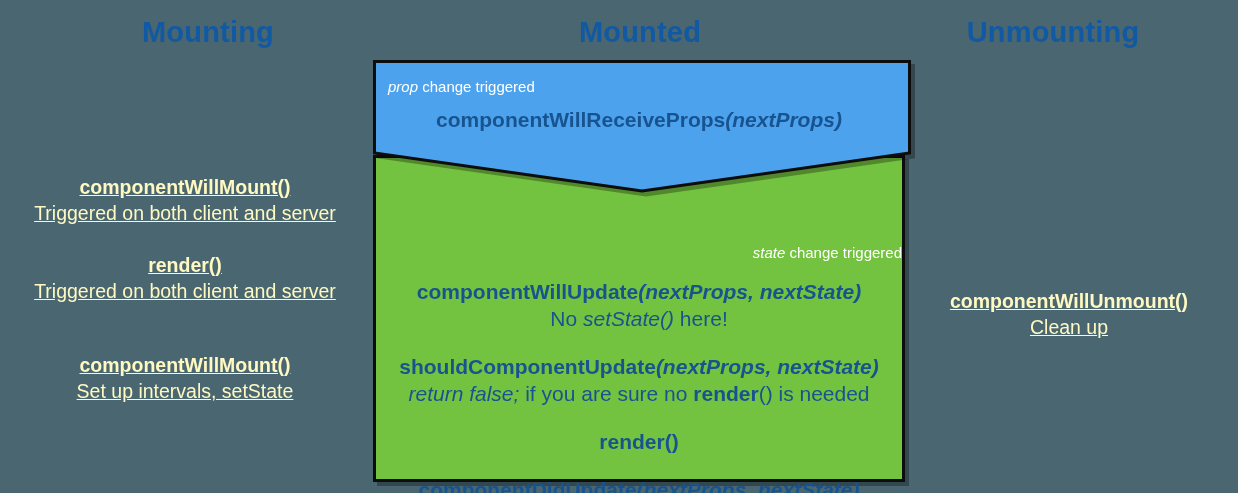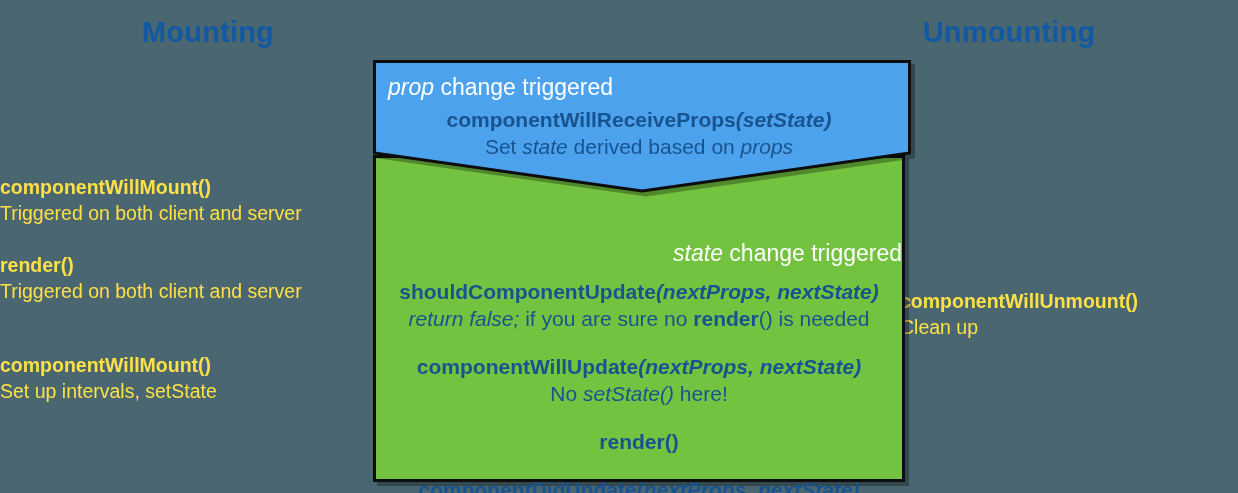--- a/index.html
+++ b/index.html
@@ -27,29 +27,30 @@
     position: absolute;
     font-size: 29px;
     font-weight: bold;
     color: #1159a3;
     text-align: center;
     letter-spacing: 0.2px;
     white-space: nowrap;
   }
   #heading-mounting   { left: 0px;   top: 16px; width: 416px; }
   #heading-mounted    { left: 411px; top: 16px; width: 458px; }
-  #heading-unmounting { left: 824px; top: 16px; width: 370px; }
+  #heading-unmounting { left: 868px; top: 16px; width: 370px; }
 
   
   .side-col {
     position: absolute;
-    text-align: left;
-    color: #fde047;
+    text-align: center;
+    color: #fef9c3;
     font-size: 19.5px;
     line-height: 26px;
+    text-decoration: underline;
   }
   #col-mounting   { left: 0px;   top: 174px; width: 370px; }
   #col-unmounting { left: 900px; top: 240px; width: 338px; }
 
   .side-group { margin-bottom: 26px; }
   .side-group:last-child { margin-bottom: 0; margin-top: 48px; }
   .side-api  { font-weight: bold; display: block; }
   .side-desc { font-weight: normal; display: block; }
 
   
@@ -91,21 +92,21 @@
     position: absolute;
     left: 3px;
     top: 3px;
     width: 526px;
     z-index: 3;
   }
 
   
   .trigger-label {
     color: #ffffff;
-    font-size: 23px;
+    font-size: 15px;
     line-height: 26px;
     text-align: left;
     white-space: nowrap;
   }
   .trigger-label .em { font-style: italic; }
 
   .phase-block {
     color: #17548f;
     text-align: center;
     font-size: 21px;
@@ -132,20 +133,21 @@
   #green-steps .phase-block { margin-bottom: 21px; }
   #green-steps .phase-block:last-child { margin-bottom: 0; }
 </style>
 </head>
 <body>
 
 <div id="stage">
 
   <div id="heading-mounting" class="col-heading">Mounting</div>
 
+  <div id="heading-mounted" class="col-heading">Mounted</div>
 
   <div id="heading-unmounting" class="col-heading">Unmounting</div>
 
   <div id="col-mounting" class="side-col">
 
     <div class="side-group">
       <span class="side-api">componentWillMount()</span>
       <span class="side-desc">Triggered on both client and server</span>
     </div>
 
@@ -178,44 +180,43 @@
       </svg>
     </div>
 
     <div class="blue-content">
       <div id="blue-trigger" class="trigger-label">
         <span class="em">prop</span><span> change triggered</span>
       </div>
 
       <div id="blue-steps">
         <div class="phase-block">
-          <div class="phase-api"><span>componentWillReceiveProps</span><span class="arg">(setState)</span></div>
-          <div class="phase-note"><span>Set </span><span class="it">state</span><span> derived based on </span><span class="it">props</span></div>
+          <div class="phase-api"><span>componentWillReceiveProps</span><span class="arg">(nextProps)</span></div>
         </div>
       </div>
     </div>
 
     <div id="green-content">
       <div id="green-trigger" class="trigger-label">
         <span class="em">state</span><span> change triggered</span>
       </div>
 
       <div id="green-steps">
 
         <div class="phase-block">
+          <div class="phase-api"><span>componentWillUpdate</span><span class="arg">(nextProps, nextState)</span></div>
+          <div class="phase-note"><span>No </span><span class="it">setState()</span><span> here!</span></div>
+        </div>
+
+        <div class="phase-block">
           <div class="phase-api"><span>shouldComponentUpdate</span><span class="arg">(nextProps, nextState)</span></div>
           <div class="phase-note"><span class="it">return false;</span><span> if you are sure no </span><span class="bd">render</span><span>() is needed</span></div>
         </div>
 
         <div class="phase-block">
-          <div class="phase-api"><span>componentWillUpdate</span><span class="arg">(nextProps, nextState)</span></div>
-          <div class="phase-note"><span>No </span><span class="it">setState()</span><span> here!</span></div>
-        </div>
-
-        <div class="phase-block">
           <div class="phase-api"><span>render()</span></div>
         </div>
 
         <div class="phase-block">
           <div class="phase-api"><span>componentDidUpdate</span><span class="arg">(nextProps, nextState)</span></div>
 
         </div>
 
       </div>
     </div>

